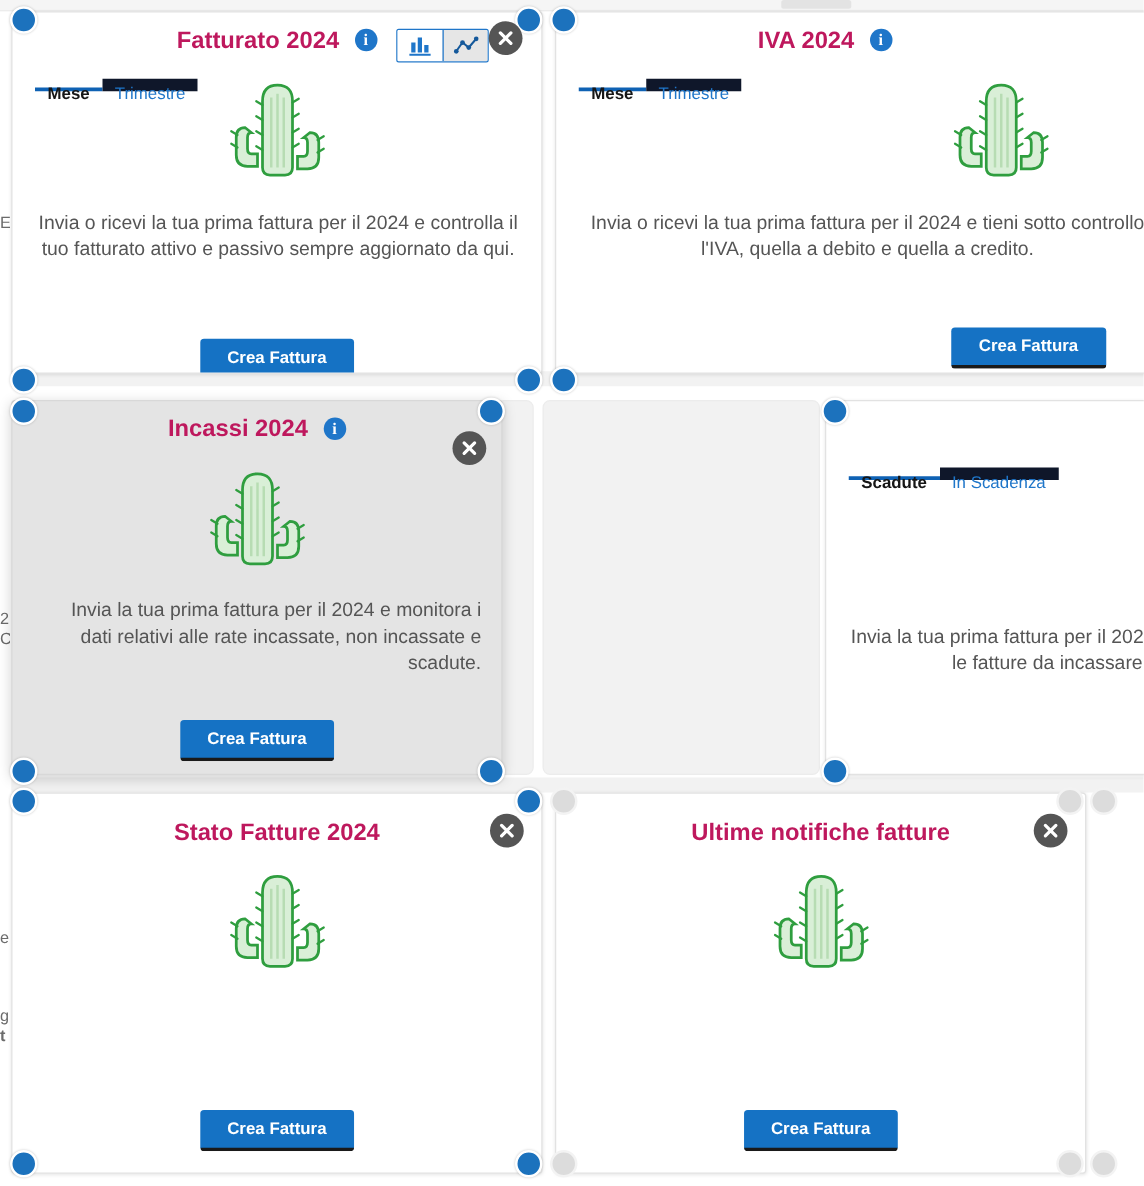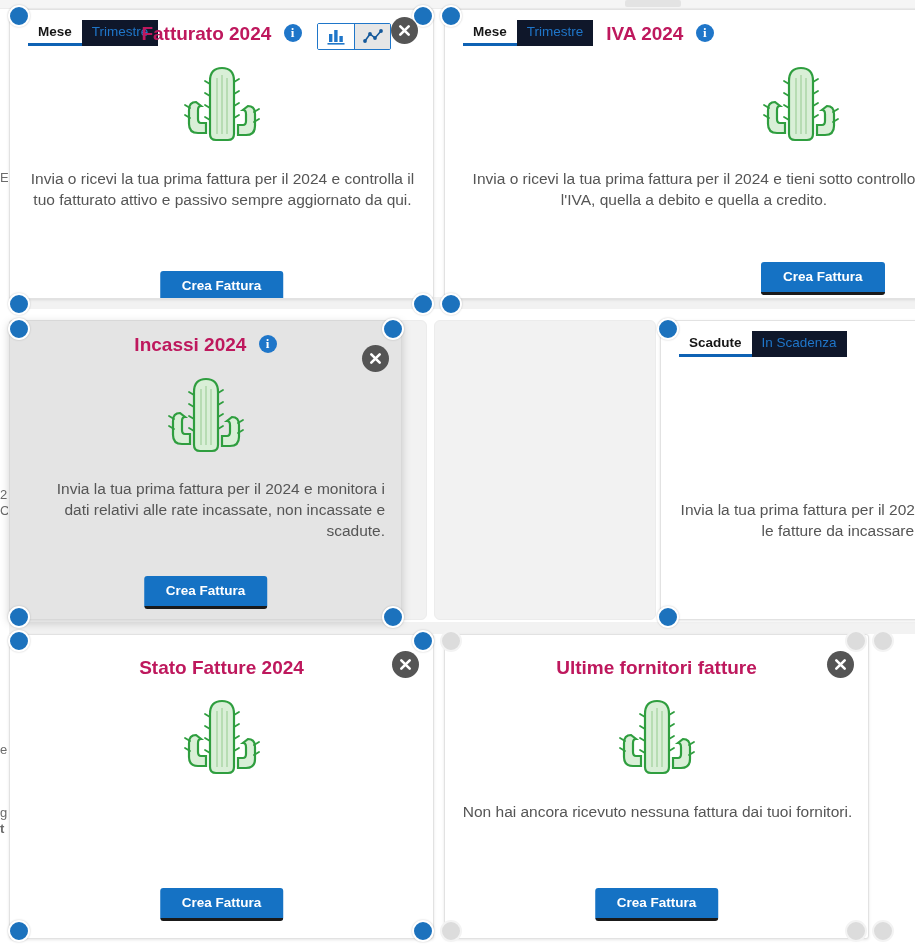--- a/index.html
+++ b/index.html
@@ -63,20 +63,21 @@
   .tabs {
     position: absolute; top: 10px; left: 18px;
     display: flex; align-items: stretch; height: 26px;
   }
   .tab {
     padding: 3px 10px 4px 10px;
     font-size: 13.5px;
     line-height: 18px;
     cursor: pointer;
     white-space: nowrap;
+    margin-top: 43px;
   }
   .tab.active {
     color: #161616; font-weight: bold; background: transparent;
     border-bottom: 3px solid #0f62b4;
   }
   .tab.inactive {
     color: #1f76c9; background: #0f172a; font-weight: normal;
     border-bottom: 3px solid transparent;
   }
 
@@ -399,21 +400,21 @@
         </g>
       </svg>
     </span>
 
 
     <button class="cta" style="top:253px;">Crea Fattura</button>
   </div>
 
   <div class="card" style="left:444px; top:634px; width:425px; height:305px;">
     <div class="card-title" style="top:21px;">
-      <span class="tt">Ultime fornitori fatture</span>
+      <span class="tt">Ultime notifiche fatture</span>
     </div>
 
     <div class="close-btn" style="left:382px; top:16px;">
       <svg width="15" height="15" viewBox="0 0 15 15" aria-hidden="true">
         <path d="M3.3 3.3 L11.7 11.7 M11.7 3.3 L3.3 11.7" stroke="#ffffff" stroke-width="2.6" stroke-linecap="round"></path>
       </svg>
     </div>
 
     <span class="cactus" style="top:60px;">
       <svg width="80" height="88" viewBox="0 0 80 88" aria-hidden="true">
@@ -437,21 +438,20 @@
           <line x1="52" y1="44" x2="57" y2="41"></line>
           <line x1="52" y1="56" x2="57" y2="53"></line>
           <line x1="8" y1="46" x2="3" y2="43"></line>
           <line x1="8" y1="56" x2="3" y2="53"></line>
           <line x1="72" y1="50" x2="77" y2="47"></line>
           <line x1="72" y1="60" x2="77" y2="57"></line>
         </g>
       </svg>
     </span>
 
-    <div class="desc" style="left:14px; top:166px; width:397px;">Non hai ancora ricevuto nessuna fattura dai tuoi fornitori.</div>
 
     <button class="cta" style="top:253px;">Crea Fattura</button>
   </div>
 
   <div class="handle" style="left:8px;   top:5px;"></div>
   <div class="handle" style="left:412px; top:5px;"></div>
   <div class="handle" style="left:440px; top:5px;"></div>
   <div class="handle" style="left:8px;   top:293px;"></div>
   <div class="handle" style="left:412px; top:293px;"></div>
   <div class="handle" style="left:440px; top:293px;"></div>

